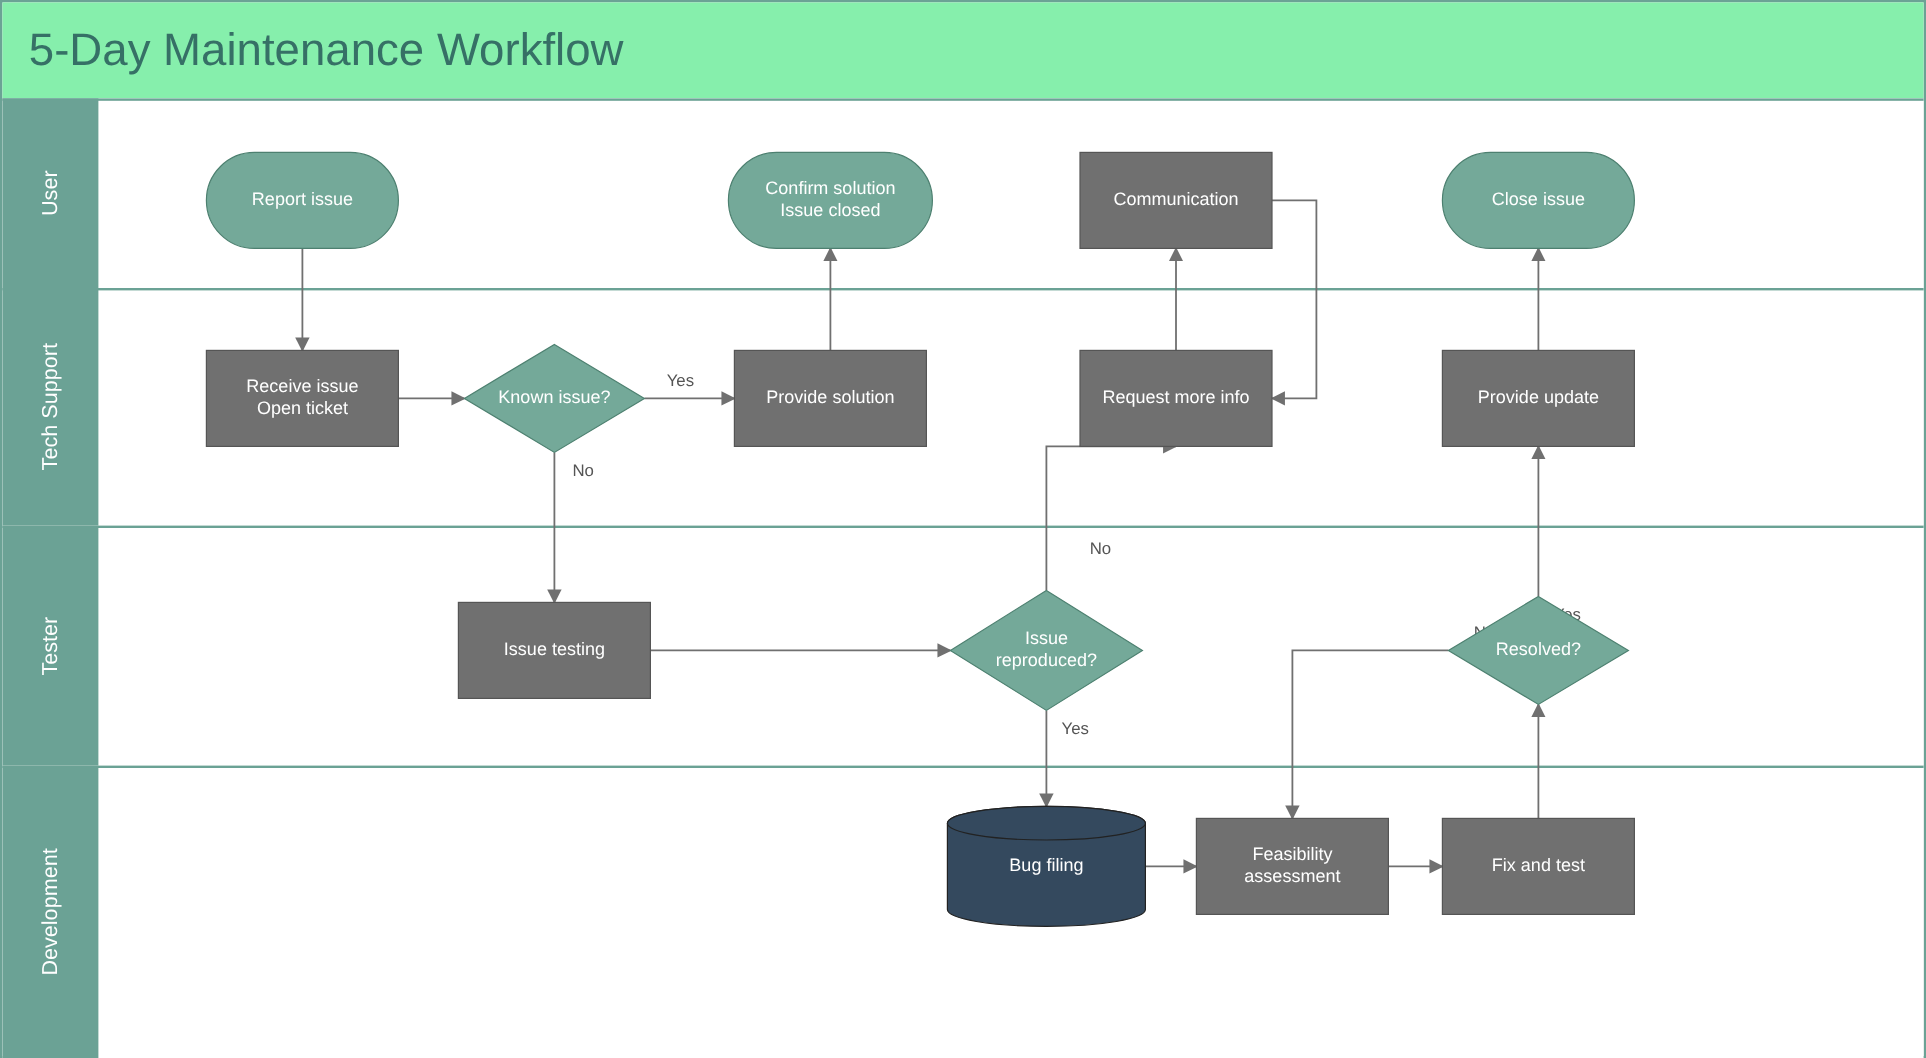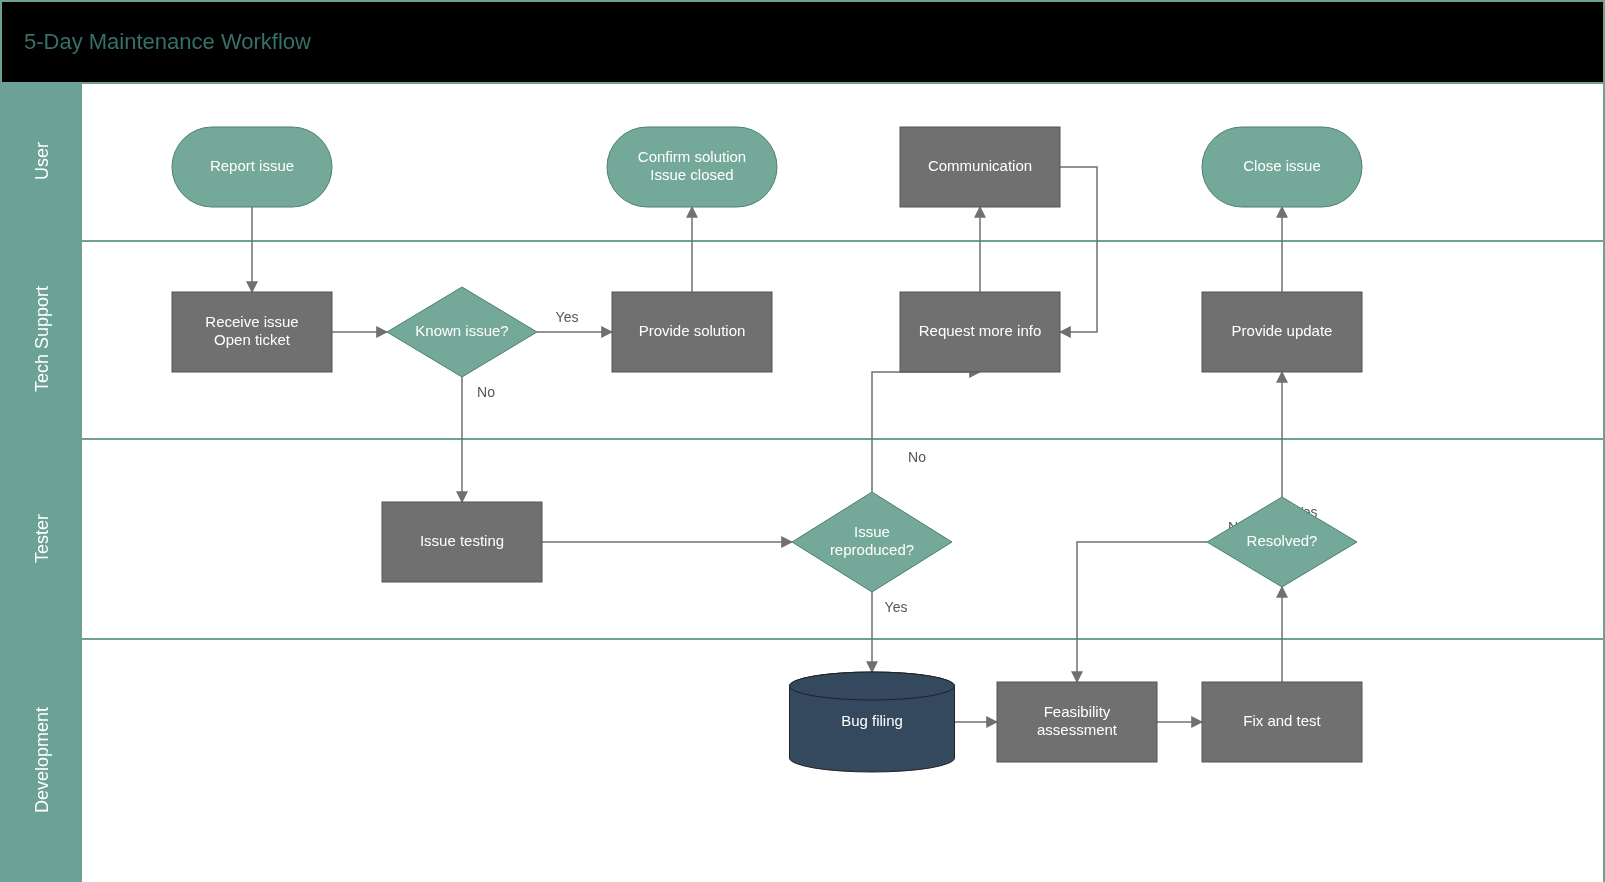--- a/index.html
+++ b/index.html
@@ -1,17 +1,17 @@
 <!DOCTYPE html>
 <html><head>
 <meta charset="utf-8">
 <style>
   html,body{margin:0;padding:0;background:#fff;font-family:Arial,Helvetica,sans-serif;}
   #canvas{position:relative;width:1605px;height:882px;border:2px solid #6ba295;box-sizing:border-box;}
-  #title-bar{position:absolute;left:0;top:0;width:100%;height:80px;background:#000000;color:#367066;font-size:22px;display:flex;align-items:center;padding-left:22px;box-sizing:border-box;}
+  #title-bar{position:absolute;left:0;top:0;width:100%;height:80px;background:#86efac;color:#367066;font-size:38px;display:flex;align-items:center;padding-left:22px;box-sizing:border-box;}
   .lane-bg{position:absolute;left:0;background:#fff;border-top:2px solid #6ba295;box-sizing:border-box;}
   .lane-head{position:absolute;left:0;width:80px;background:#6ba295;color:#fff;font-size:18px;display:flex;align-items:center;justify-content:center;writing-mode:vertical-rl;transform:rotate(180deg);}
   svg{position:absolute;left:0;top:0;}
   .node-text{fill:#fff;font-size:15px;text-anchor:middle;dominant-baseline:middle;}
   .edge-text{fill:#555;font-size:14px;text-anchor:middle;}
   .rect-node{fill:#707070;stroke:#555;}
   .term-node{fill:#74a999;stroke:#4d8070;}
   .dec-node{fill:#74a999;stroke:#4d8070;}
   .arrow{stroke:#707070;stroke-width:1.5;fill:none;marker-end:url(#ah);}
 </style>

